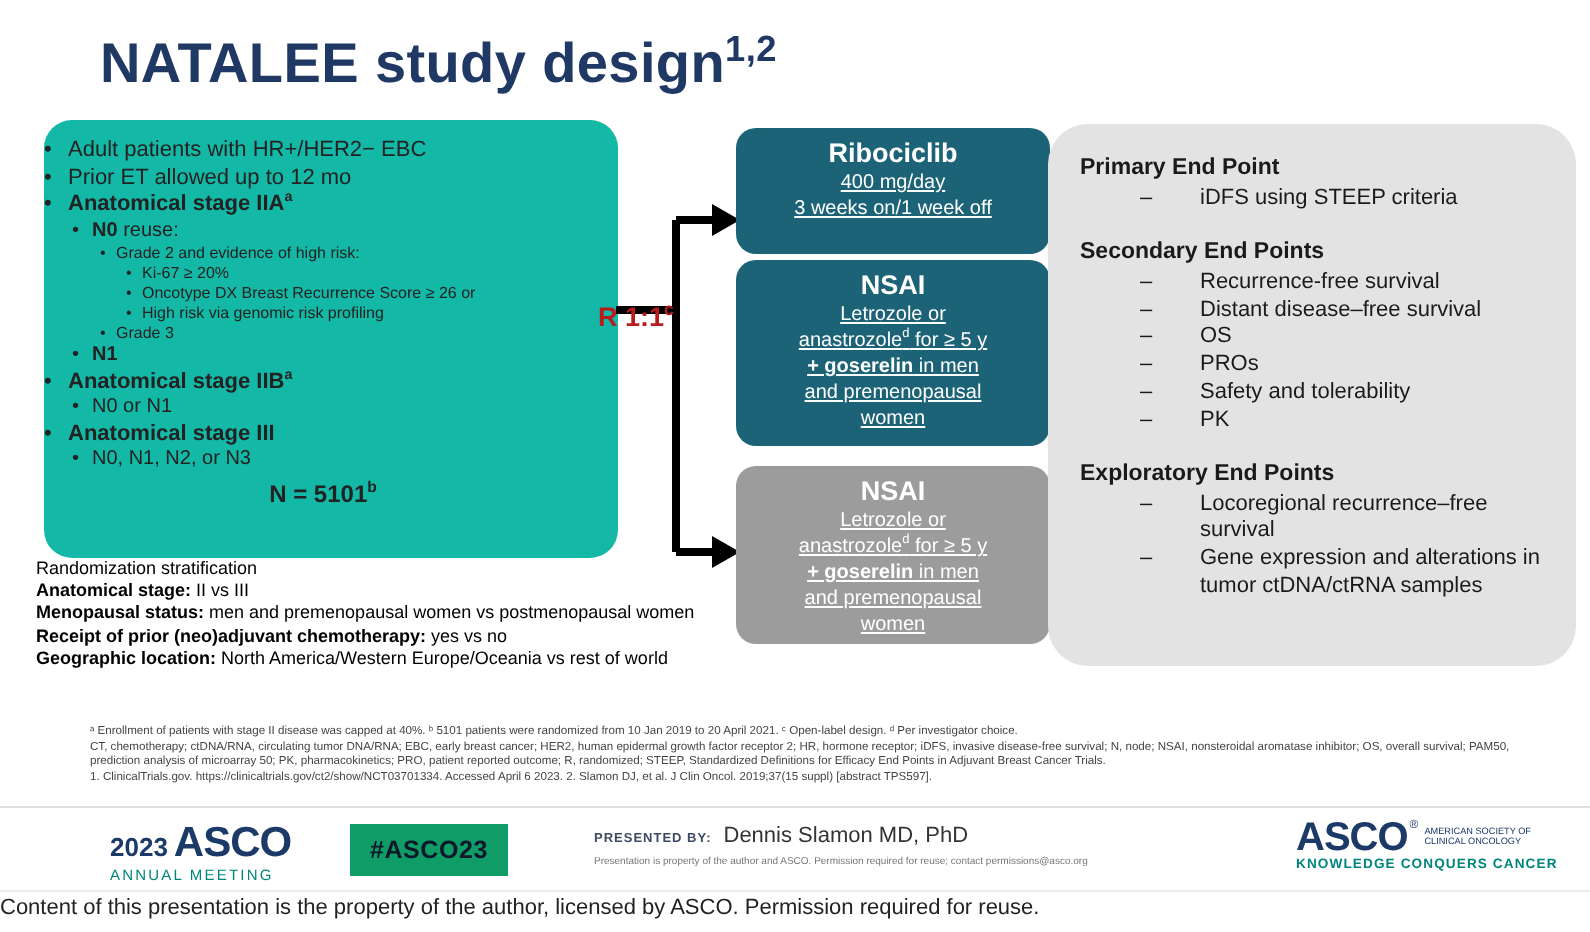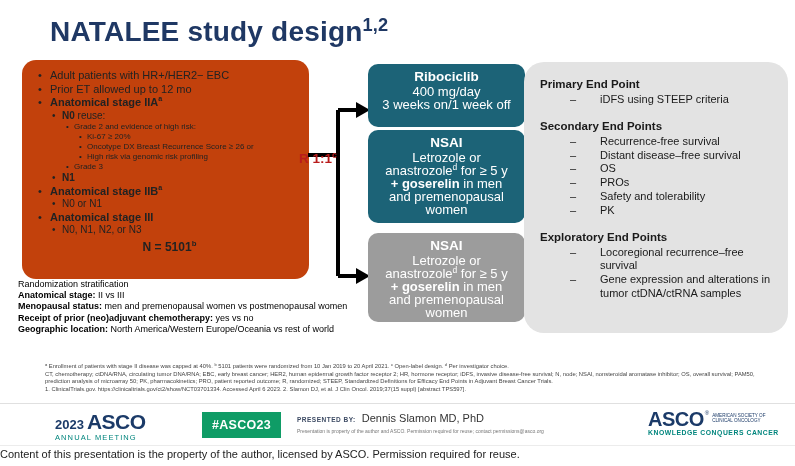--- a/index.html
+++ b/index.html
@@ -12,21 +12,21 @@
 
   
   .title {
     position:absolute; left:50px; top:16px;
     font-size:28px; font-weight:bold; color:#1f3864; letter-spacing:0.2px;
   }
 
   
   .elig {
     position:absolute; left:22px; top:60px; width:287px; height:219px;
-    background:#c2410c; border-radius:14px; padding:9px 8px 5px 16px; color:#222;
+    background:#14b8a6; border-radius:14px; padding:9px 8px 5px 0; color:#222;
   }
   .bul { display:flex; }
   .bul::before { content:"\2022"; flex:none; }
   .l1 { font-size:11px; line-height:13.5px; }
   .l1::before { width:12px; }
   .l2 { font-size:10px; line-height:12.5px; margin-left:14px; }
   .l2::before { width:10px; }
   .l3 { font-size:8px;  line-height:10px; margin-left:28px; }
   .l3::before { width:8px; }
   .l4 { font-size:8px;  line-height:10px; margin-left:41px; }
@@ -35,21 +35,21 @@
   .n-total { text-align:center; font-weight:bold; font-size:12px; margin-top:3px; }
 
   
   .connector { position:absolute; left:294px; top:98px; }
   .r-label { position:absolute; left:299px; top:151px; font-size:13.5px; font-weight:bold; color:#b91c1c; }
 
   
   .arm { position:absolute; left:368px; width:157px; border-radius:10px;
          color:#fff; text-align:center; padding-top:5px; }
   .arm-title { font-size:13.5px; font-weight:bold; line-height:16px; }
-  .arm-line { font-size:13px; line-height:13px; }
+  .arm-line { font-size:10px; line-height:13px;text-decoration:underline; }
   .arm-ribo { top:64px;  height:63px; background:#1c6377; }
   .arm-nsai1 { top:130px; height:93px; background:#1c6377; }
   .arm-nsai2 { top:233px; height:89px; background:#9c9c9c; }
 
   
   .endpoints {
     position:absolute; left:524px; top:62px; width:264px; height:271px;
     background:#e3e3e3; border-radius:20px; padding:15px 10px 0 16px; color:#1a1a1a;
   }
   .ep-section { margin-bottom:12px; }
@@ -70,22 +70,22 @@
   
   .footer-sep  { position:absolute; left:0; top:403px; width:795px; border-top:1px solid #e0e0e0; }
   .caption-sep { position:absolute; left:0; top:445px; width:795px; border-top:1px solid #ececec; }
 
   .mtg-logo { position:absolute; left:55px; top:410px; }
   .mtg-row { display:flex; align-items:baseline; }
   .mtg-year { font-size:13px; font-weight:bold; color:#1b3a68; margin-right:3px; }
   .mtg-asco { font-size:21px; font-weight:bold; color:#1b3a68; letter-spacing:-0.5px; }
   .mtg-sub { font-size:7.5px; color:#00857d; letter-spacing:1.1px; margin-top:-1px; }
 
-  .hashtag { position:absolute; left:202px; top:412px; width:79px; height:26px;
-             background:#0f9c66; color:#ffffff; font-size:12.5px; font-weight:bold;
+  .hashtag { position:absolute; left:175px; top:412px; width:79px; height:26px;
+             background:#0f9c66; color:#0f172a; font-size:12.5px; font-weight:bold;
              display:flex; align-items:center; justify-content:center; letter-spacing:0.3px; }
 
   .presented { position:absolute; left:297px; top:412px; }
   .pres-row { display:flex; align-items:baseline; }
   .pres-label { font-size:6.5px; font-weight:bold; color:#3c4a63; letter-spacing:0.5px; margin-right:6px; }
   .pres-name { font-size:11px; color:#333; }
   .pres-note { font-size:5px; color:#777; margin-top:4px; }
 
   .asco-logo { position:absolute; left:648px; top:410px; }
   .asco-row { display:flex; align-items:flex-start; }

